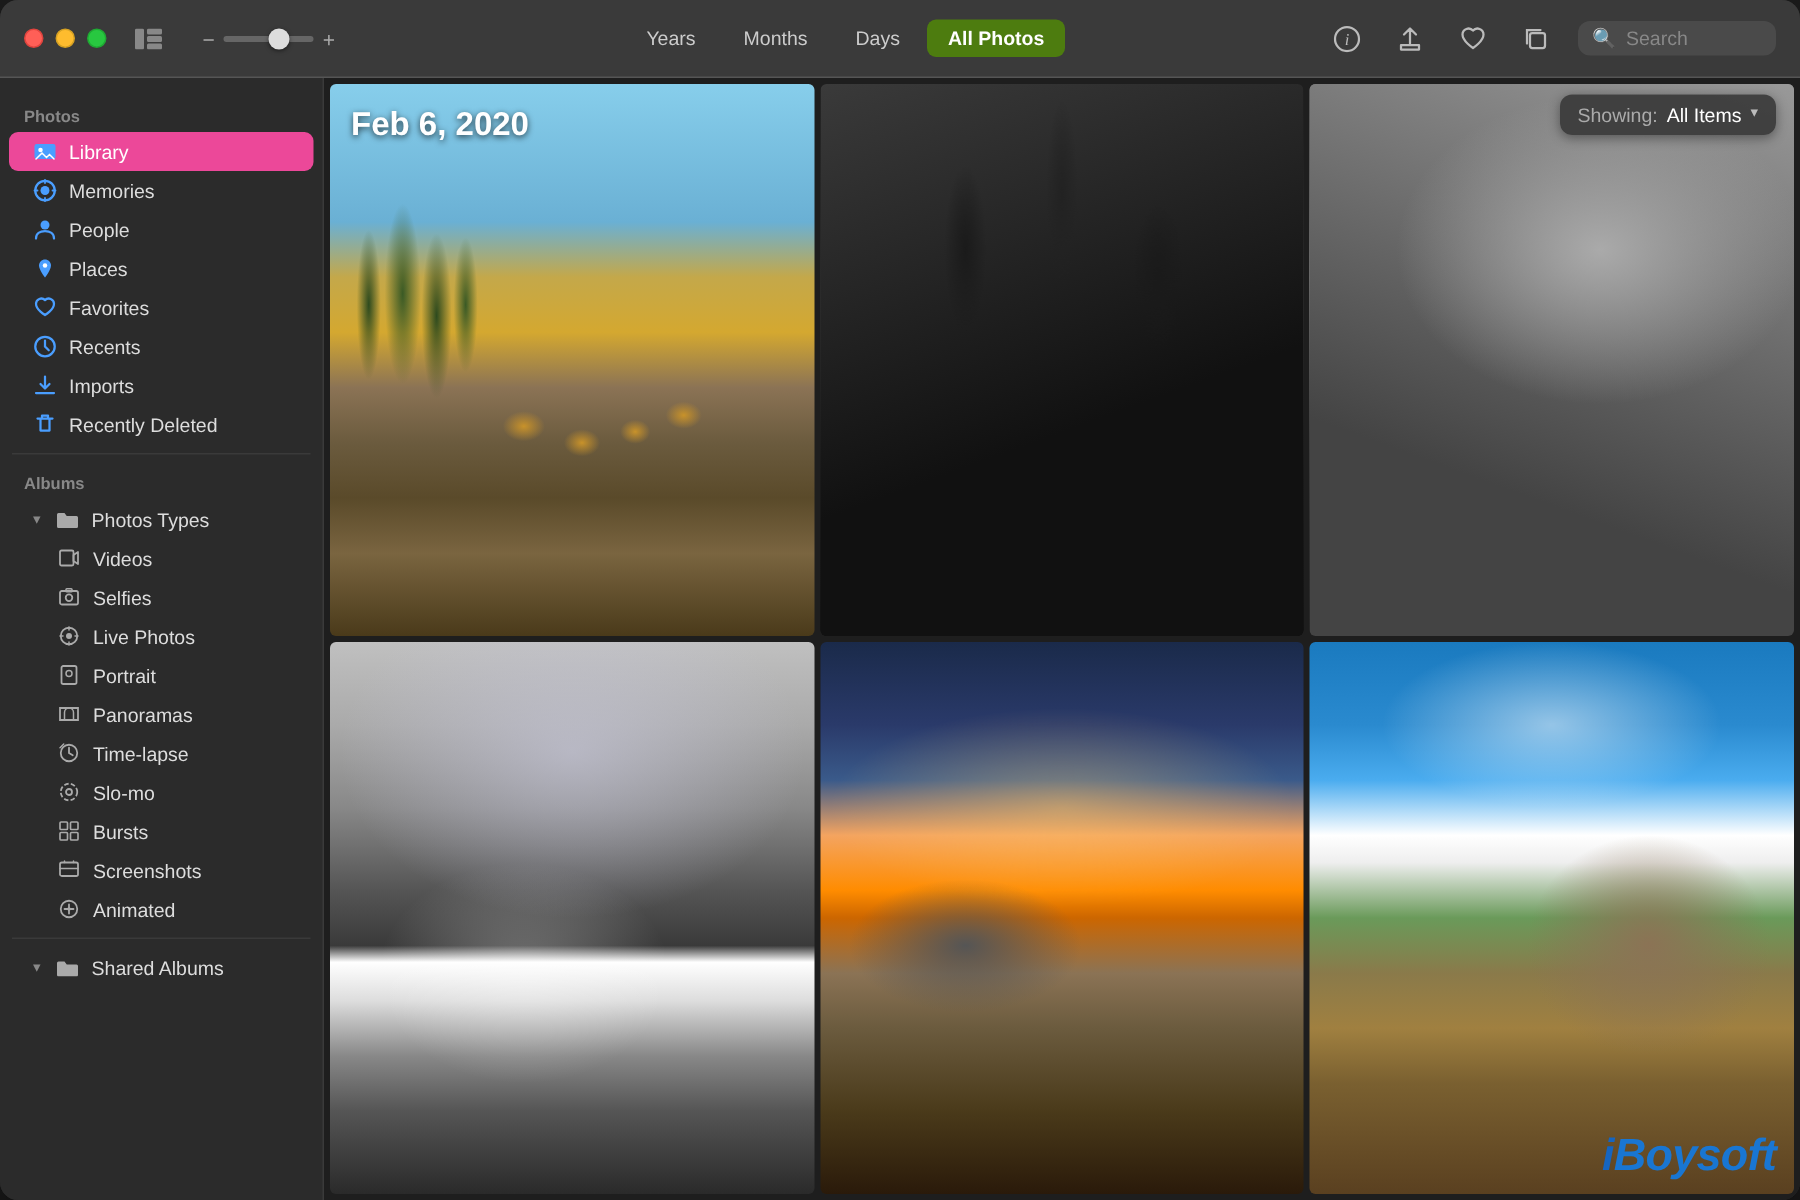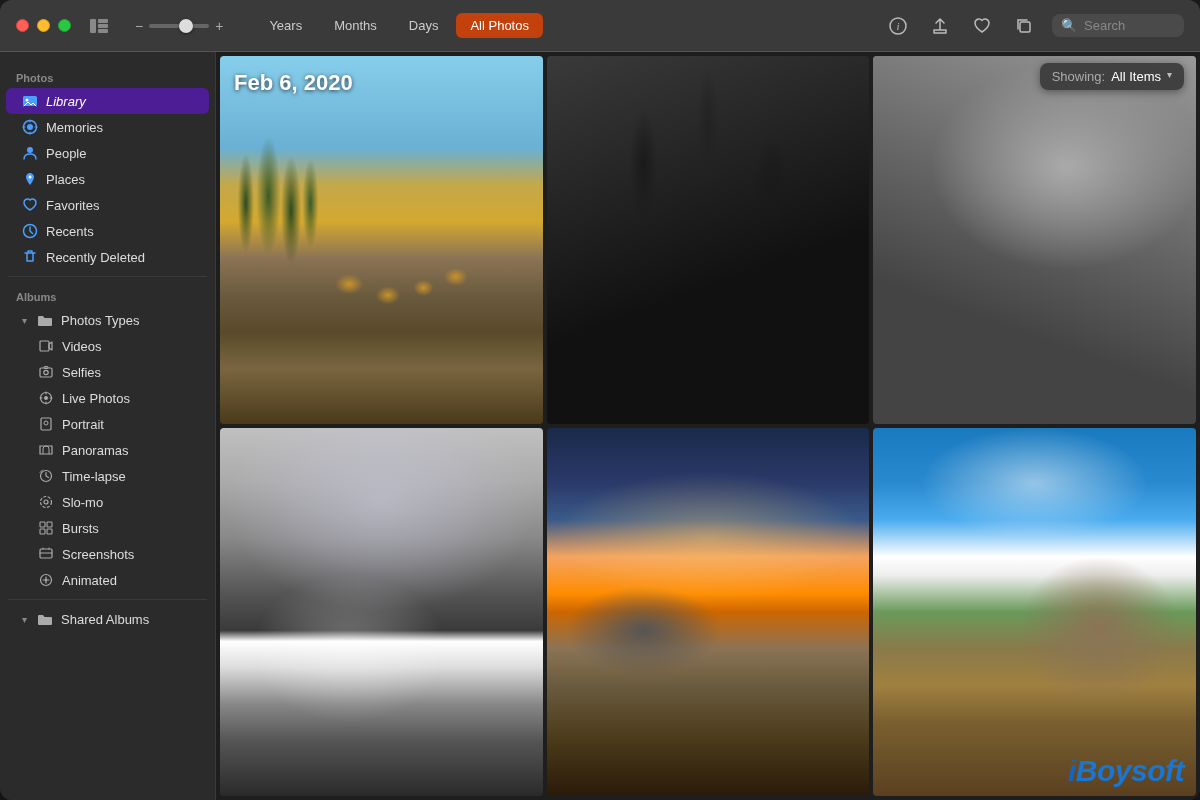--- a/index.html
+++ b/index.html
@@ -49,21 +49,21 @@
       cursor: pointer;
     }
     .tl-red { background: #ff5f57; border: 1px solid #e0443e; }
     .tl-yellow { background: #febc2e; border: 1px solid #d6a123; }
     .tl-green { background: #28c840; border: 1px solid #1faa33; }
 
     .toolbar-center {
       display: flex;
       align-items: center;
       flex: 1;
-      justify-content: flex-start;
+      justify-content: center;
       gap: 0;
     }
 
     .toolbar-icon {
       width: 32px;
       height: 32px;
       display: flex;
       align-items: center;
       justify-content: center;
       color: #bbb;
@@ -110,23 +110,23 @@
 
     .view-tab {
       padding: 5px 14px;
       border-radius: 6px;
       font-size: 13px;
       color: #ccc;
       cursor: pointer;
       font-weight: 400;
     }
     .view-tab.active {
-      background: #c2410c;
+      background: #4d7c0f;
       color: #fff;
-      font-weight: 400;
+      font-weight: 700;
     }
 
     .toolbar-right {
       display: flex;
       align-items: center;
       gap: 14px;
     }
 
     .toolbar-btn {
       color: #bbb;
@@ -189,21 +189,21 @@
       display: flex;
       align-items: center;
       padding: 5px 16px;
       gap: 8px;
       cursor: pointer;
       border-radius: 6px;
       margin: 0 6px;
       font-size: 13px;
       color: #ddd;
     }
-    .sidebar-item.active { background: #4c1d95; color: #fff; font-style: italic; }
+    .sidebar-item.active { background: #ec4899; color: #fff; }
     .sidebar-item.sub {
       padding-left: 32px;
     }
 
     .sidebar-icon {
       width: 16px;
       height: 16px;
       display: flex;
       align-items: center;
       justify-content: center;
@@ -547,20 +547,28 @@
       <div class="sidebar-item">
         <span class="sidebar-icon">
           <svg width="16" height="16" viewBox="0 0 16 16" fill="none">
             <circle cx="8" cy="8" r="6.5" stroke="#4a9eff" stroke-width="1.5"></circle>
             <path d="M8 4v4l2.5 2.5" stroke="#4a9eff" stroke-width="1.5" stroke-linecap="round"></path>
           </svg>
         </span>
         <span>Recents</span>
       </div>
 
+      <div class="sidebar-item">
+        <span class="sidebar-icon">
+          <svg width="16" height="16" viewBox="0 0 16 16" fill="none">
+            <path d="M8 10V2M5 7l3 3 3-3M2 13h12" stroke="#4a9eff" stroke-width="1.5" stroke-linecap="round" stroke-linejoin="round"></path>
+          </svg>
+        </span>
+        <span>Imports</span>
+      </div>
 
       <div class="sidebar-item">
         <span class="sidebar-icon">
           <svg width="16" height="16" viewBox="0 0 16 16" fill="none">
             <path d="M3 4h10M6 4V2h4v2M5 4v8h6V4" stroke="#4a9eff" stroke-width="1.5" stroke-linecap="round" stroke-linejoin="round"></path>
           </svg>
         </span>
         <span>Recently Deleted</span>
       </div>
 

